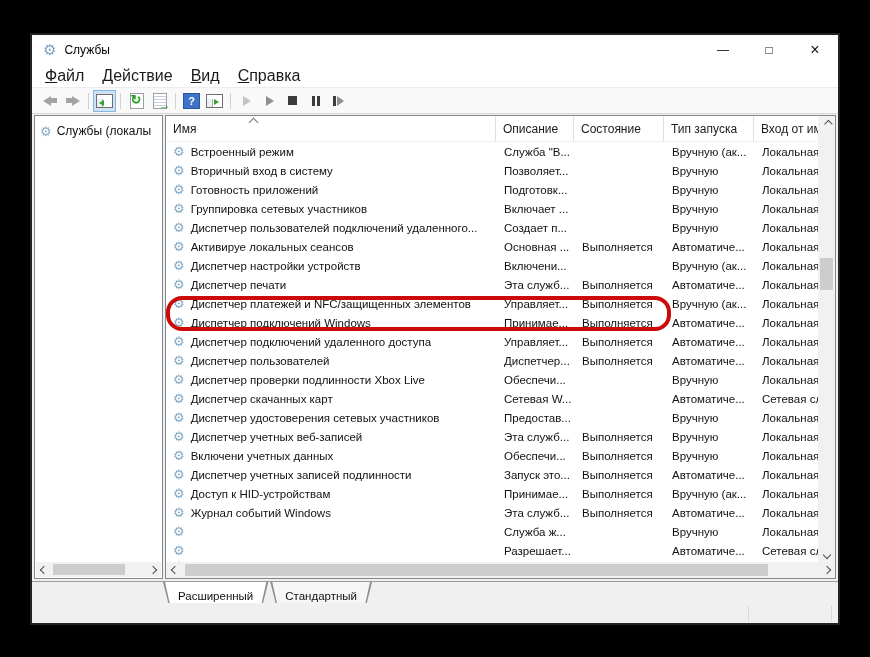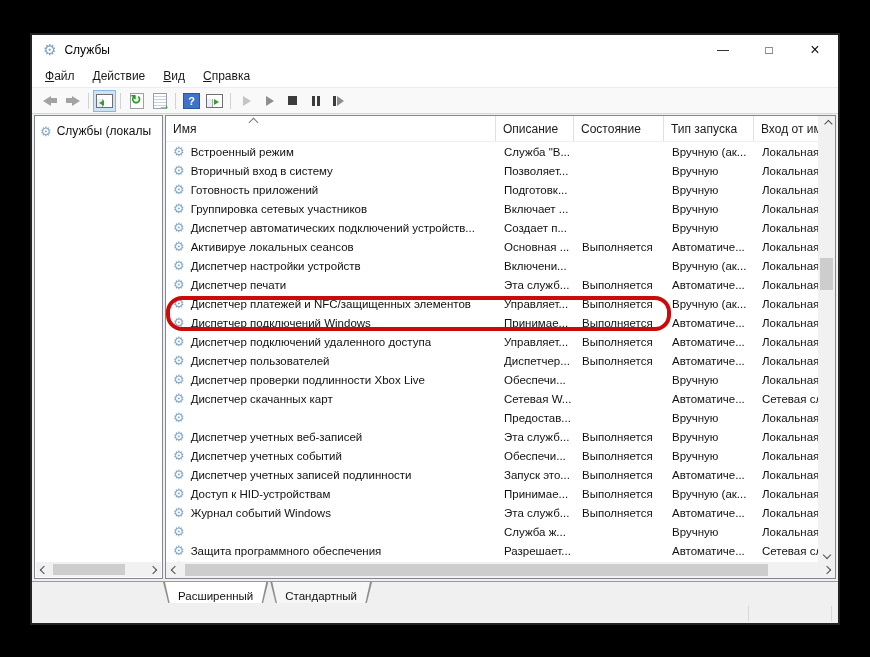--- a/index.html
+++ b/index.html
@@ -16,21 +16,21 @@
   .titlebar{height:29px;background:#fff;display:flex;align-items:center;padding-left:11px;flex:none;}
   .title-icon{font-size:15px;color:#7ea3c2;line-height:1;margin-right:8px;}
   .title-text{font-size:12px;color:#000;}
   .win-controls{margin-left:auto;display:flex;height:100%;}
   .win-ctl{width:46px;height:100%;display:flex;align-items:center;justify-content:center;color:#111;}
   .win-ctl.min{font-size:12px;}
   .win-ctl.max{font-size:12px;}
   .win-ctl.close{font-size:16px;}
   
   .menubar{height:23px;background:#fff;display:flex;align-items:center;padding-left:4px;flex:none;}
-  .menu-item{display:inline-block;padding:3px 9px;font-size:12px;color:#1a1a1a;}
+  .menu-item{display:inline-block;padding:3px 9px;font-size:16px;color:#1a1a1a;}
   .menu-item::first-letter{text-decoration:underline;}
   
   .toolbar{height:25px;background:#f9f9f9;border-top:1px solid #ececec;border-bottom:1px solid #d7d7d7;
     display:flex;align-items:center;padding-left:6px;flex:none;}
   .tb-btn{width:23px;height:22px;display:flex;align-items:center;justify-content:center;flex:none;position:relative;}
   .tb-btn.selected{background:#cfe3f6;border:1px solid #86b6e2;box-sizing:border-box;}
   .tb-sep{width:1px;height:16px;background:#d2d2d2;margin:0 4px;flex:none;}
   .navarr{display:inline-flex;align-items:center;}
   .navarr .head-l{width:0;height:0;border-top:5px solid transparent;border-bottom:5px solid transparent;border-right:8px solid #a3a3a3;}
   .navarr .head-r{width:0;height:0;border-top:5px solid transparent;border-bottom:5px solid transparent;border-left:8px solid #a3a3a3;}
@@ -264,21 +264,21 @@
       <span class="nm">Группировка сетевых участников</span>
     </div>
     <div class="cell desc">Включает ...</div>
     <div class="cell status"></div>
     <div class="cell startup">Вручную</div>
     <div class="cell logon">Локальная</div>
   </div>
           <div class="lrow">
     <div class="cell name">
       <span class="gear">⚙</span>
-      <span class="nm">Диспетчер автоматических подключений устройств...</span>
+      <span class="nm">Диспетчер пользователей подключений удаленного...</span>
     </div>
     <div class="cell desc">Создает п...</div>
     <div class="cell status"></div>
     <div class="cell startup">Вручную</div>
     <div class="cell logon">Локальная</div>
   </div>
           <div class="lrow">
     <div class="cell name">
       <span class="gear">⚙</span>
       <span class="nm">Активируе локальных сеансов</span>
@@ -364,40 +364,41 @@
       <span class="nm">Диспетчер скачанных карт</span>
     </div>
     <div class="cell desc">Сетевая W...</div>
     <div class="cell status"></div>
     <div class="cell startup">Автоматиче...</div>
     <div class="cell logon">Сетевая сл</div>
   </div>
           <div class="lrow">
     <div class="cell name">
       <span class="gear">⚙</span>
+      <span class="nm">Диспетчер удостоверения сетевых участников</span>
     </div>
     <div class="cell desc">Предостав...</div>
     <div class="cell status"></div>
     <div class="cell startup">Вручную</div>
     <div class="cell logon">Локальная</div>
   </div>
           <div class="lrow">
     <div class="cell name">
       <span class="gear">⚙</span>
       <span class="nm">Диспетчер учетных веб-записей</span>
     </div>
     <div class="cell desc">Эта служб...</div>
     <div class="cell status">Выполняется</div>
     <div class="cell startup">Вручную</div>
     <div class="cell logon">Локальная</div>
   </div>
           <div class="lrow">
     <div class="cell name">
       <span class="gear">⚙</span>
-      <span class="nm">Диспетчер учетных событий</span>
+      <span class="nm">Включени учетных данных</span>
     </div>
     <div class="cell desc">Обеспечи...</div>
     <div class="cell status">Выполняется</div>
     <div class="cell startup">Вручную</div>
     <div class="cell logon">Локальная</div>
   </div>
           <div class="lrow">
     <div class="cell name">
       <span class="gear">⚙</span>
       <span class="nm">Диспетчер учетных записей подлинности</span>
@@ -432,21 +433,20 @@
       <span class="gear">⚙</span>
     </div>
     <div class="cell desc">Служба ж...</div>
     <div class="cell status"></div>
     <div class="cell startup">Вручную</div>
     <div class="cell logon">Локальная</div>
   </div>
           <div class="lrow">
     <div class="cell name">
       <span class="gear">⚙</span>
-      <span class="nm">Защита программного обеспечения</span>
     </div>
     <div class="cell desc">Разрешает...</div>
     <div class="cell status"></div>
     <div class="cell startup">Автоматиче...</div>
     <div class="cell logon">Сетевая сл</div>
   </div>
           <div class="lrow partial">
           <div class="cell name">
               <span class="gear">⚙</span>
             </div>

